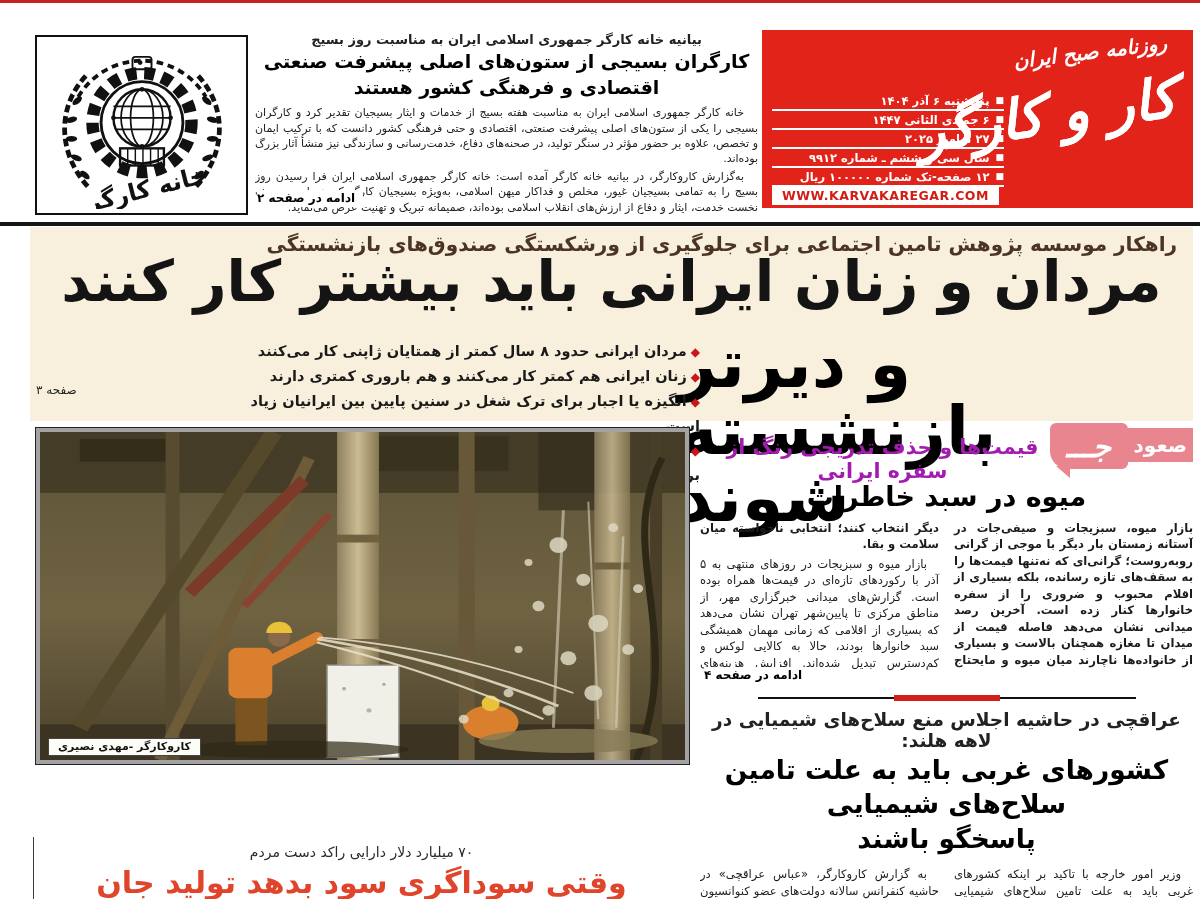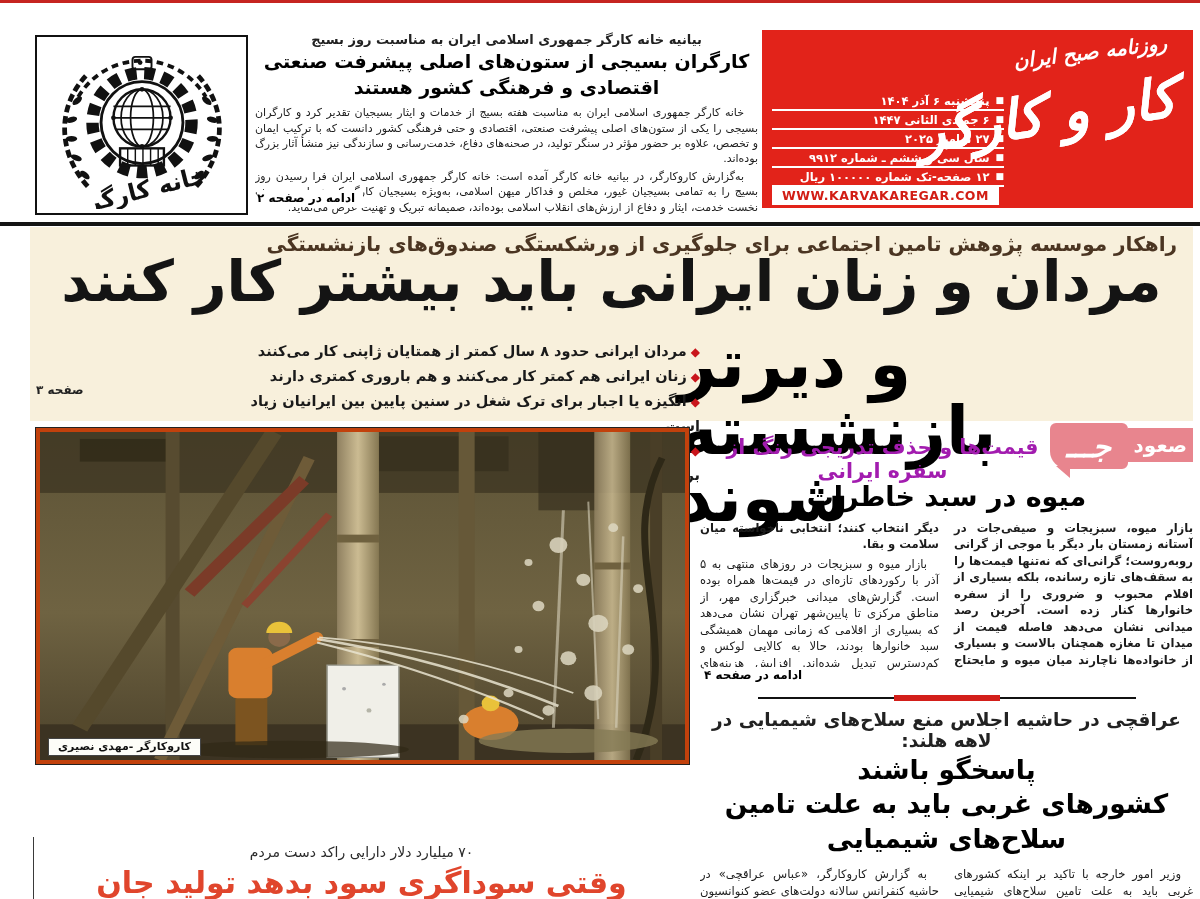--- a/index.html
+++ b/index.html
@@ -44,24 +44,24 @@
   
   .hero{left:30px;top:227px;width:1163px;height:194px;background:#f8f0dc;}
   .hero-kicker{position:absolute;top:5px;right:16px;font-size:20px;font-weight:bold;color:#4b3522;}
   .hero-line1{position:absolute;top:26px;left:0;width:100%;text-align:center;font-size:57px;
     font-weight:bold;color:#141414;letter-spacing:-2px;line-height:1;}
   .hero-line2{position:absolute;top:104px;left:648px;width:512px;text-align:left;font-size:67px;
     font-weight:bold;color:#000000;letter-spacing:-2px;line-height:1;}
   .hero-bullets{position:absolute;top:100px;left:200px;width:458px;list-style:none;margin:12px;padding:0;}
   .hero-bullets li{font-size:14.5px;font-weight:bold;line-height:24px;color:#1a1a1a;text-align:right;}
   .hero-bullets .dm{color:#c9151b;font-size:12px;margin-left:4px;}
-  .page-label{position:absolute;left:6px;top:156px;font-size:12px;font-weight:bold;color:#222;}
-
-  
-  .photo-wrap{left:35px;top:427px;width:655px;height:338px;border:1.5px solid #222;background:#c2410c;padding:4px;}
+  .page-label{position:absolute;left:6px;top:156px;font-size:12px;font-weight:normal;color:#222;}
+
+  
+  .photo-wrap{left:35px;top:427px;width:655px;height:338px;border:1.5px solid #222;background:#a3a3a3;padding:4px;}
   .photo-inner{width:100%;height:100%;position:relative;overflow:hidden;background:#6b5f3e;}
   .photo-inner svg{display:block;width:100%;height:100%;}
   .credit{position:absolute;left:12px;bottom:8px;background:#fdfdf8;border:1px solid #444;
     padding:1px 9px 2px;font-size:11px;font-weight:bold;color:#111;}
 
   
   .bottom-art{left:33px;top:837px;width:656px;height:62px;border-left:1.5px solid #3a3a3a;padding-top:7px;}
   .bottom-kicker{text-align:center;font-size:14px;color:#2b2b2b;}
   .bottom-headline{text-align:center;font-size:30px;font-weight:bold;color:#e0452c;margin-top:5px;
     letter-spacing:-1px;}
@@ -304,22 +304,22 @@
     </div>
 
     <div class="divider">
       <div class="ln"></div>
       <div class="rd"></div>
     </div>
 
     <div>
       <div class="chem-kicker">عراقچی در حاشیه اجلاس منع سلاح‌های شیمیایی در لاهه هلند:</div>
       <div class="chem-headline">
+        <div>کشورهای غربی باید به علت تامین سلاح‌های شیمیایی</div>
         <div>پاسخگو باشند</div>
-        <div>کشورهای غربی باید به علت تامین سلاح‌های شیمیایی</div>
       </div>
       <div class="chem-body">
         <p>وزیر امور خارجه با تاکید بر اینکه کشورهای غربی باید به علت تامین سلاح‌های شیمیایی پاسخگو باشند، گفت: پیگیر حقوق قربانیان سلاح‌های شیمیایی هستیم.</p>
         <p>به گزارش کاروکارگر، «عباس عراقچی» در حاشیه کنفرانس سالانه دولت‌های عضو کنوانسیون منع سلاح‌های شیمیایی در مصاحبه‌ای گفت: هنوز کشورهایی در غرب هستند که مدعی انجام تحقیقات درباره شرکت‌ها و افراد آن‌ها بوده و در تامین مواد شیمیایی برای رژیم صدام دست داشته‌اند و آنان مدعی‌اند که همچنان مشغول تحقیق‌اند. اما ما هنوز از نتایج این تحقیقات مطلع نشده‌ایم. در بعضی جاها نیز محاکماتی انجام شده است اما از نظر ما این اقدامات کامل نیست. این موضوع در دستور کار ما قرار دارد تا مسئولان این اقدامات مورد مواخذه قرار گیرند و غرامت به قربانیان این سلاح‌ها، هم در ایران و هم در عراق، پرداخت شود.</p>
       </div>
     </div>
   </div>
 
 </div>
 

